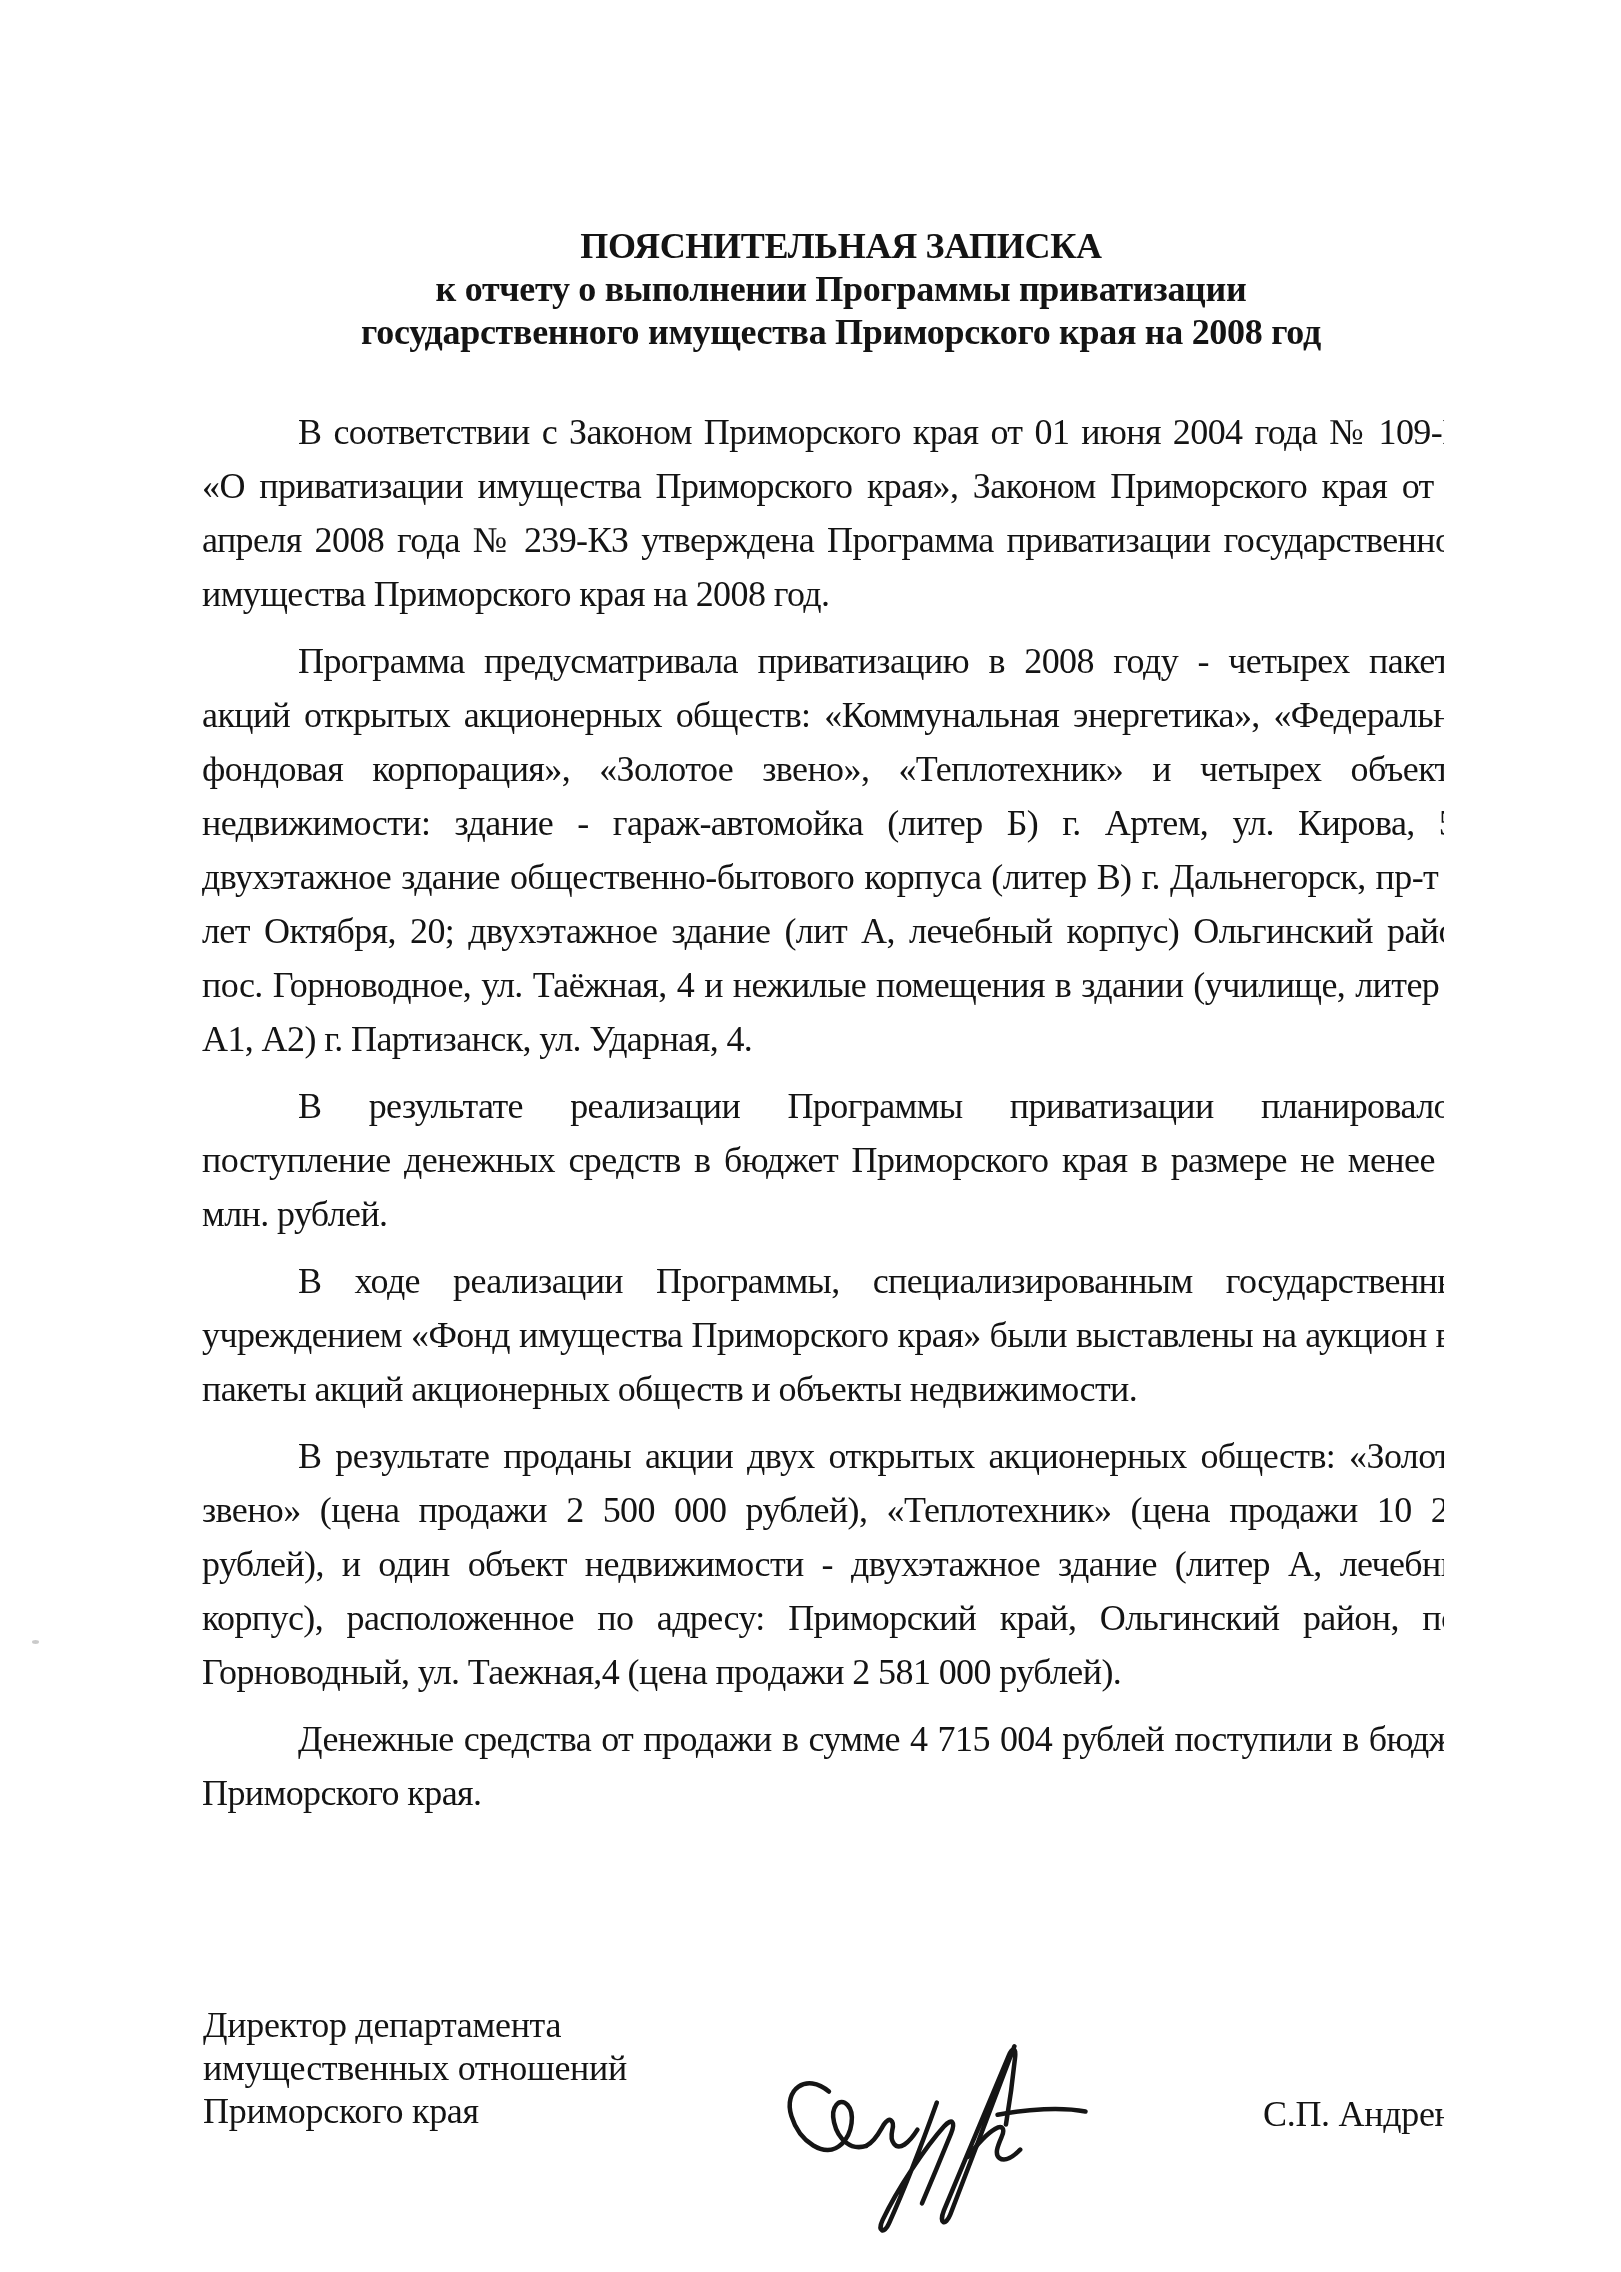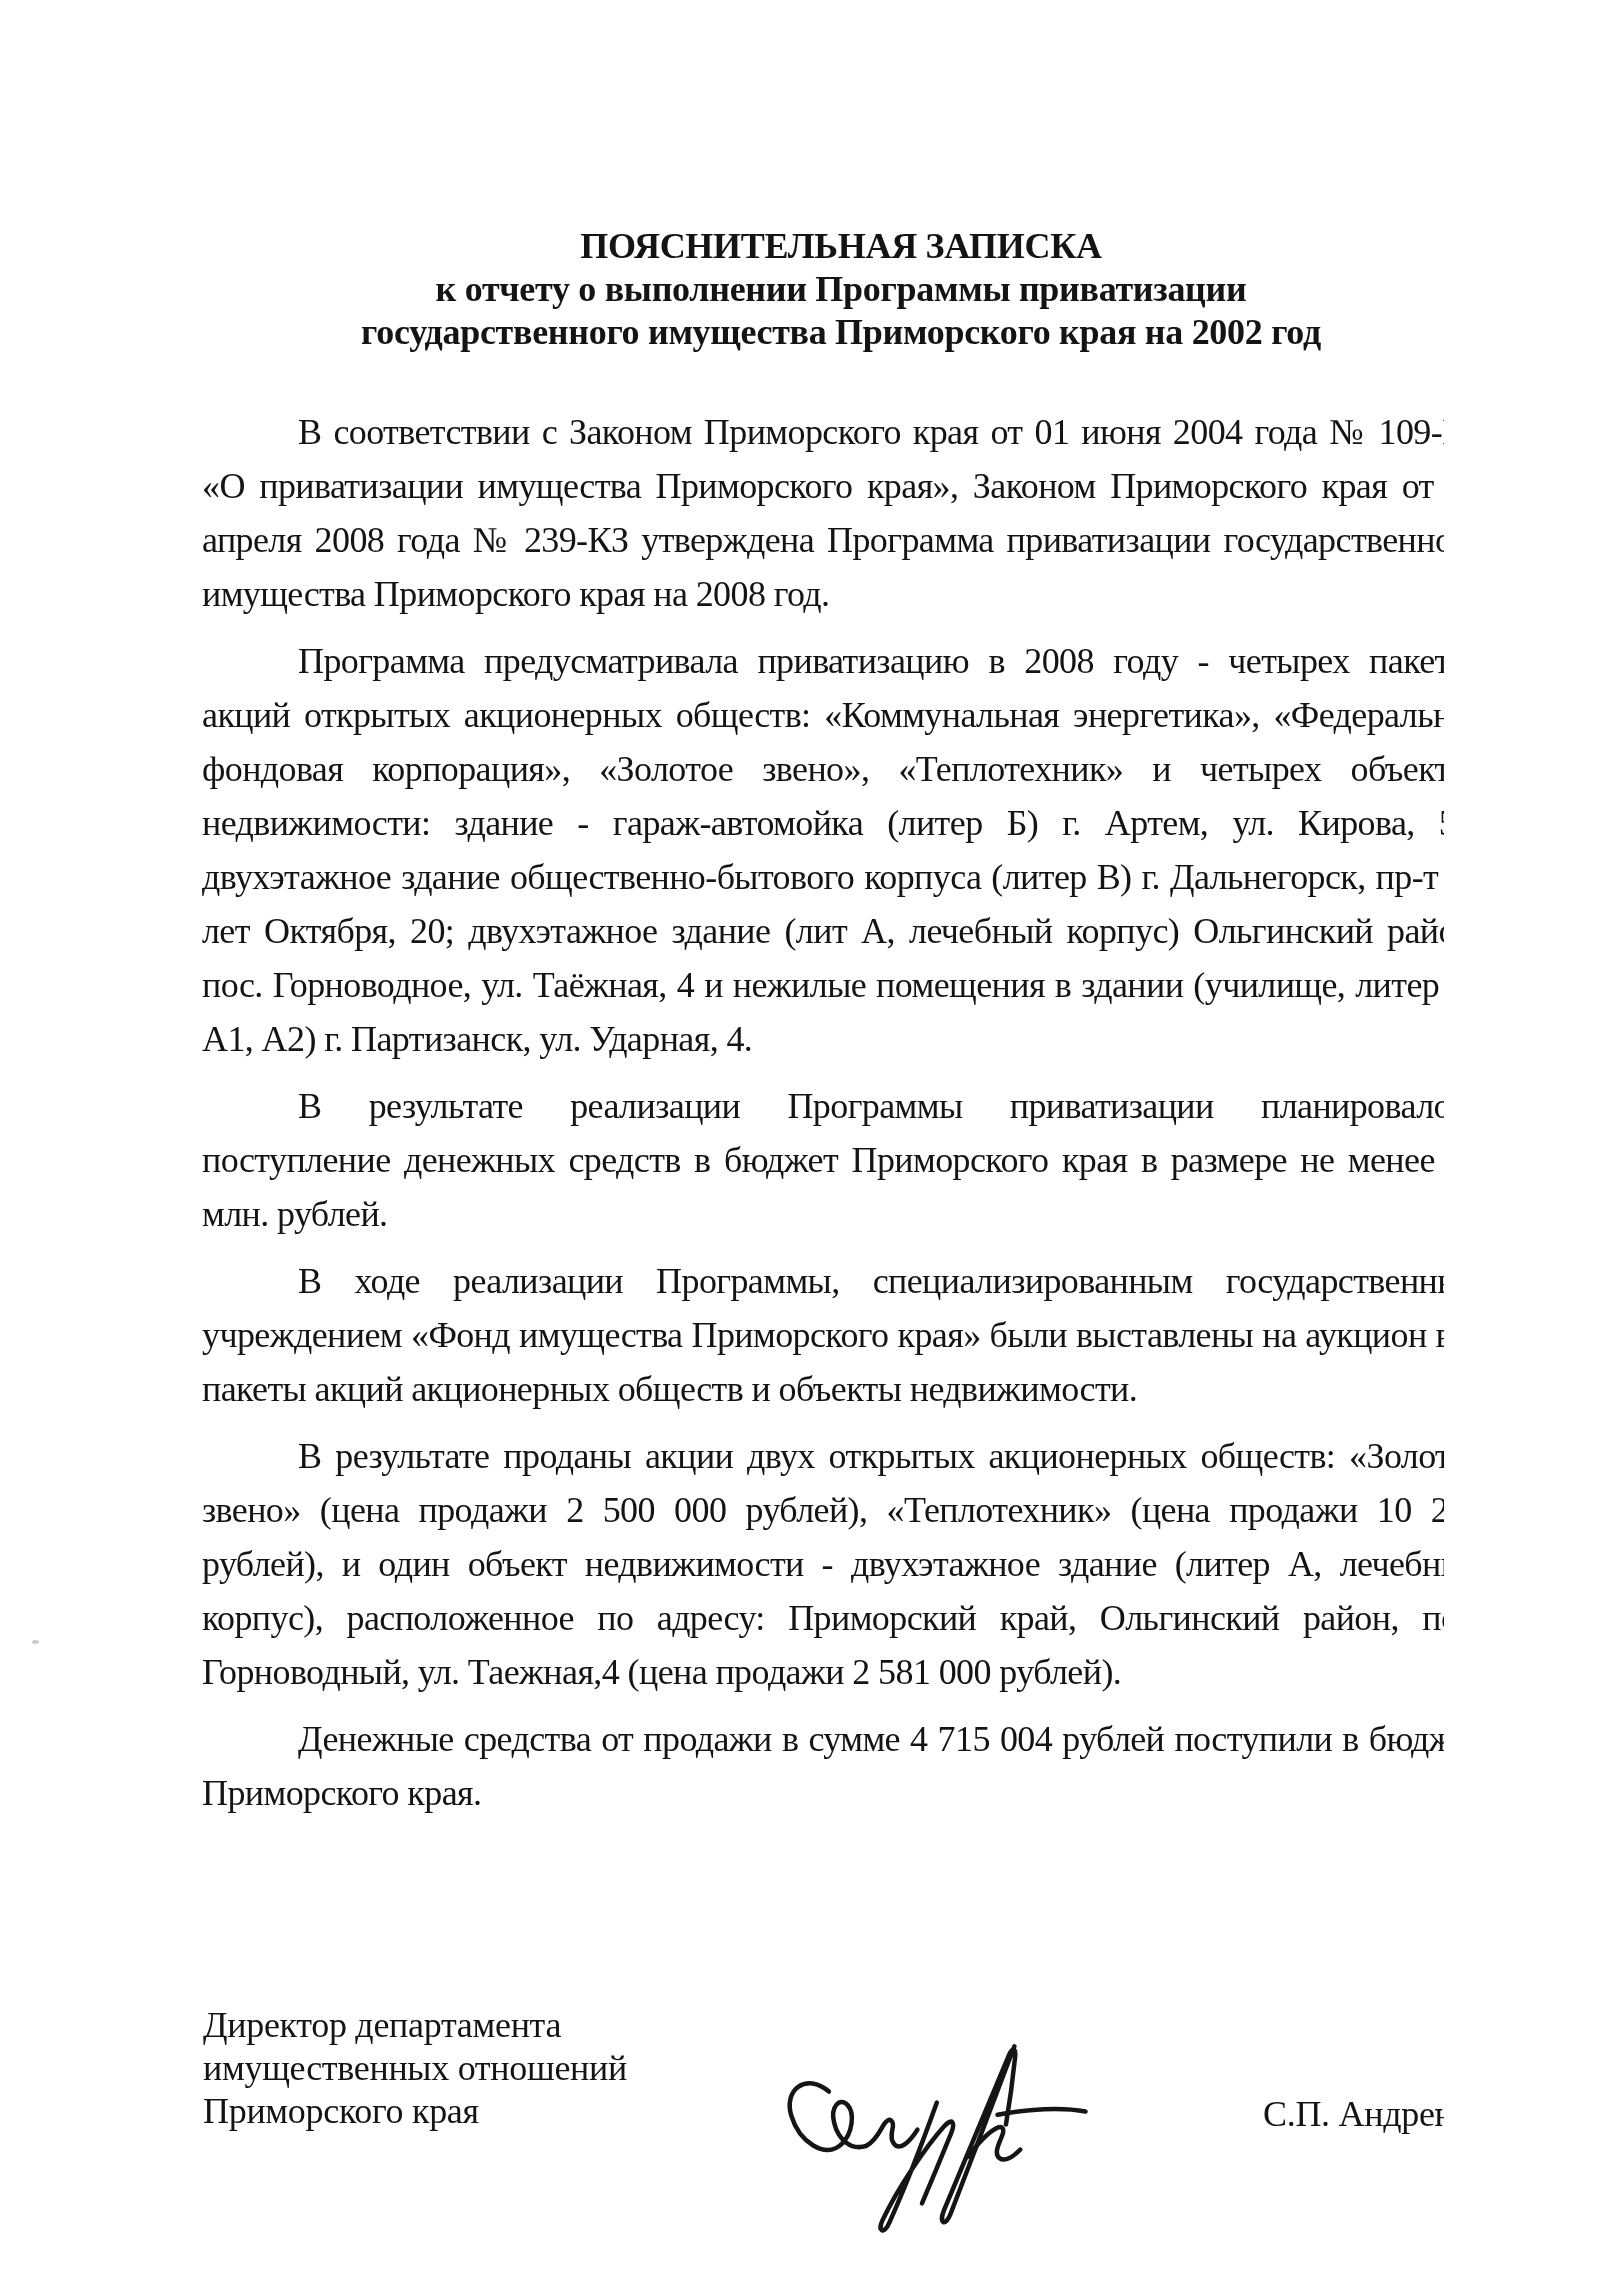--- a/index.html
+++ b/index.html
@@ -81,21 +81,21 @@
   .speck-2 { left: 32px;  top: 1640px; width: 7.1px; height: 3.9px; }
 </style>
 </head>
 <body>
 
 <div class="page">
 
   <header class="title-block">
     <div class="title-line">ПОЯСНИТЕЛЬНАЯ ЗАПИСКА</div>
     <div class="title-line">к отчету о выполнении Программы приватизации</div>
-    <div class="title-line">государственного имущества Приморского края на 2002 год</div>
+    <div class="title-line">государственного имущества Приморского края на 2008 год</div>
   </header>
 
   <main class="body-block">
     <p class="para">В соответствии с Законом Приморского края от 01 июня 2004 года № 109-КЗ «О приватизации имущества Приморского края», Законом Приморского края от 08 апреля 2008 года № 239-КЗ утверждена Программа приватизации государственного имущества Приморского края на 2008 год.</p>
     <p class="para">Программа предусматривала  приватизацию в 2008 году - четырех пакетов акций открытых акционерных обществ: «Коммунальная энергетика», «Федеральная фондовая корпорация», «Золотое звено», «Теплотехник» и четырех объектов недвижимости: здание - гараж-автомойка (литер Б) г. Артем, ул. Кирова, 57; двухэтажное здание общественно-бытового корпуса (литер В) г. Дальнегорск, пр-т 50 лет Октября, 20; двухэтажное здание (лит А, лечебный корпус) Ольгинский район, пос. Горноводное, ул. Таёжная, 4 и нежилые помещения в здании (училище, литер А, А1, А2) г. Партизанск, ул. Ударная, 4.</p>
     <p class="para">В  результате  реализации  Программы  приватизации  планировалось поступление денежных средств в бюджет Приморского края  в размере не менее 40 млн. рублей.</p>
     <p class="para">В ходе реализации Программы, специализированным государственным учреждением «Фонд имущества  Приморского края» были выставлены на аукцион все пакеты акций  акционерных обществ и  объекты недвижимости.</p>
     <p class="para">В результате проданы акции двух открытых акционерных обществ: «Золотое звено» (цена продажи 2 500 000 рублей), «Теплотехник» (цена продажи 10 200 рублей), и один объект недвижимости - двухэтажное здание (литер А, лечебный корпус), расположенное по адресу: Приморский край, Ольгинский район, пос. Горноводный, ул. Таежная,4 (цена продажи 2 581 000 рублей).</p>
     <p class="para">Денежные средства от продажи в сумме 4 715 004 рублей поступили в бюджет Приморского края.</p>
   </main>

